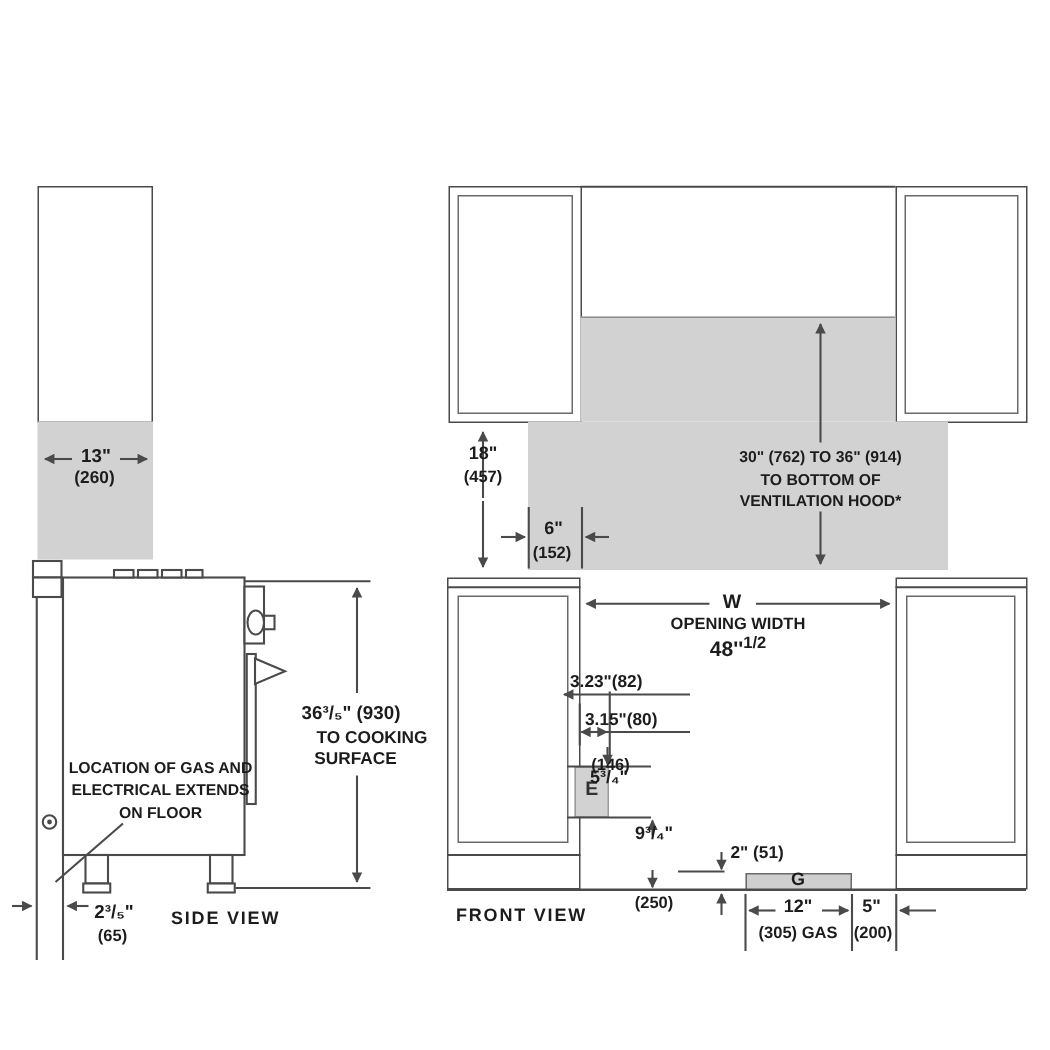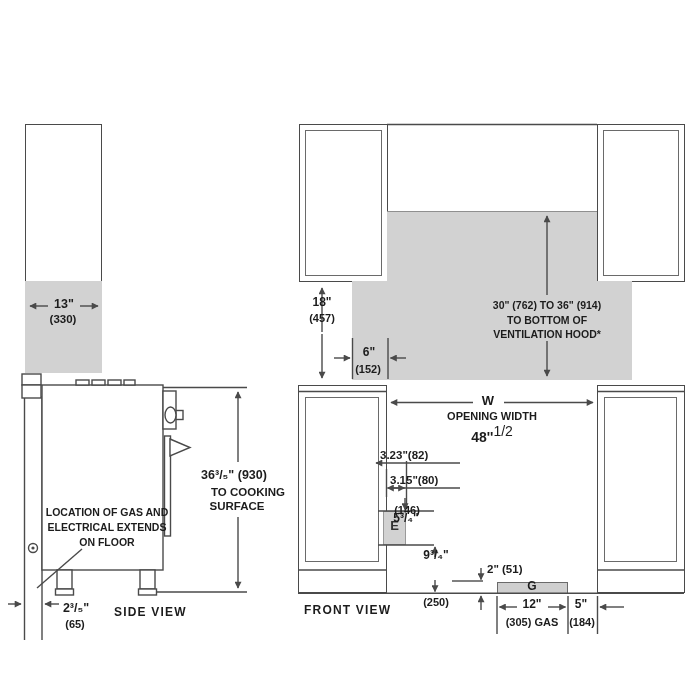--- a/index.html
+++ b/index.html
@@ -8,21 +8,21 @@
   .lines{position:absolute;left:0;top:0;z-index:3;}
   .box{position:absolute;box-sizing:border-box;}
   .outline{border:1.5px solid #4a4a4a;background:#fff;}
   .inner{position:absolute;border:1px solid #6a6a6a;background:#fff;}
   .shade{background:#d2d2d2;}
   .lbl{position:absolute;z-index:5;font-weight:bold;color:#1c1c1c;white-space:nowrap;line-height:1.15;}
   .ctr{transform:translateX(-50%);}
   .s10{font-size:10.5px;} .s11{font-size:11px;} .s115{font-size:11.5px;}
   .s12{font-size:12px;} .s125{font-size:12.5px;} .s13{font-size:13px;} .s14{font-size:14px;}
   .sp1{letter-spacing:1.2px;}
-  sup{font-size:14px;font-weight:normal;}
+  sup{font-size:11px;font-weight:bold;}
 </style>
 </head>
 <body>
 
 <div class="canvas">
 
   <div class="box outline" style="left:25px;top:124px;width:77px;height:158px;"></div>
   <div class="box shade" style="left:25px;top:281px;width:77px;height:92px;"></div>
 
   <div class="box outline" style="left:299px;top:124px;width:89px;height:158px;">
@@ -158,21 +158,21 @@
         <line x1="568" y1="596" x2="568" y2="634"></line>
         <line x1="597.5" y1="596" x2="597.5" y2="634"></line>
         <line x1="517" y1="607" x2="499.5" y2="607" marker-end="url(#ah)"></line>
         <line x1="548" y1="607" x2="565.5" y2="607" marker-end="url(#ah)"></line>
         <line x1="624" y1="607" x2="600" y2="607" marker-end="url(#ah)"></line>
       </g>
     </g>
   </svg>
 
   <div class="lbl ctr s125" style="left:64px;top:297px;">13"</div>
-  <div class="lbl ctr s115" style="left:63px;top:313px;">(330)</div>
+  <div class="lbl ctr s115" style="left:63px;top:313px;">(260)</div>
 
   <div class="lbl ctr s125" style="left:234px;top:468px;">36³/₅" (930)</div>
   <div class="lbl ctr s115" style="left:248px;top:486px;">TO COOKING</div>
   <div class="lbl ctr s115" style="left:237px;top:500px;">SURFACE</div>
 
   <div class="lbl ctr s10" style="left:107px;top:506px;">LOCATION OF GAS AND</div>
   <div class="lbl ctr s10" style="left:107px;top:521px;">ELECTRICAL EXTENDS</div>
   <div class="lbl ctr s10" style="left:107px;top:536px;text-align:center;">ON FLOOR</div>
 
   <div class="lbl ctr s125" style="left:76px;top:601px;">2³/₅"</div>
@@ -202,17 +202,17 @@
 
   <div class="lbl ctr s12" style="left:436px;top:549px;">9³/₄"</div>
   <div class="lbl ctr s11" style="left:436px;top:596px;">(250)</div>
 
   <div class="lbl s115" style="left:487px;top:563px;">2" (51)</div>
   <div class="lbl ctr s12" style="left:532px;top:580px;line-height:13px;">G</div>
 
   <div class="lbl ctr s12" style="left:532px;top:598px;">12"</div>
   <div class="lbl ctr s11" style="left:532px;top:616px;">(305) GAS</div>
   <div class="lbl ctr s12" style="left:581px;top:598px;">5"</div>
-  <div class="lbl ctr s11" style="left:582px;top:616px;">(184)</div>
+  <div class="lbl ctr s11" style="left:582px;top:616px;">(200)</div>
 
   <div class="lbl s12 sp1" style="left:304px;top:604px;">FRONT VIEW</div>
 
 </div>
 
 </body></html>

